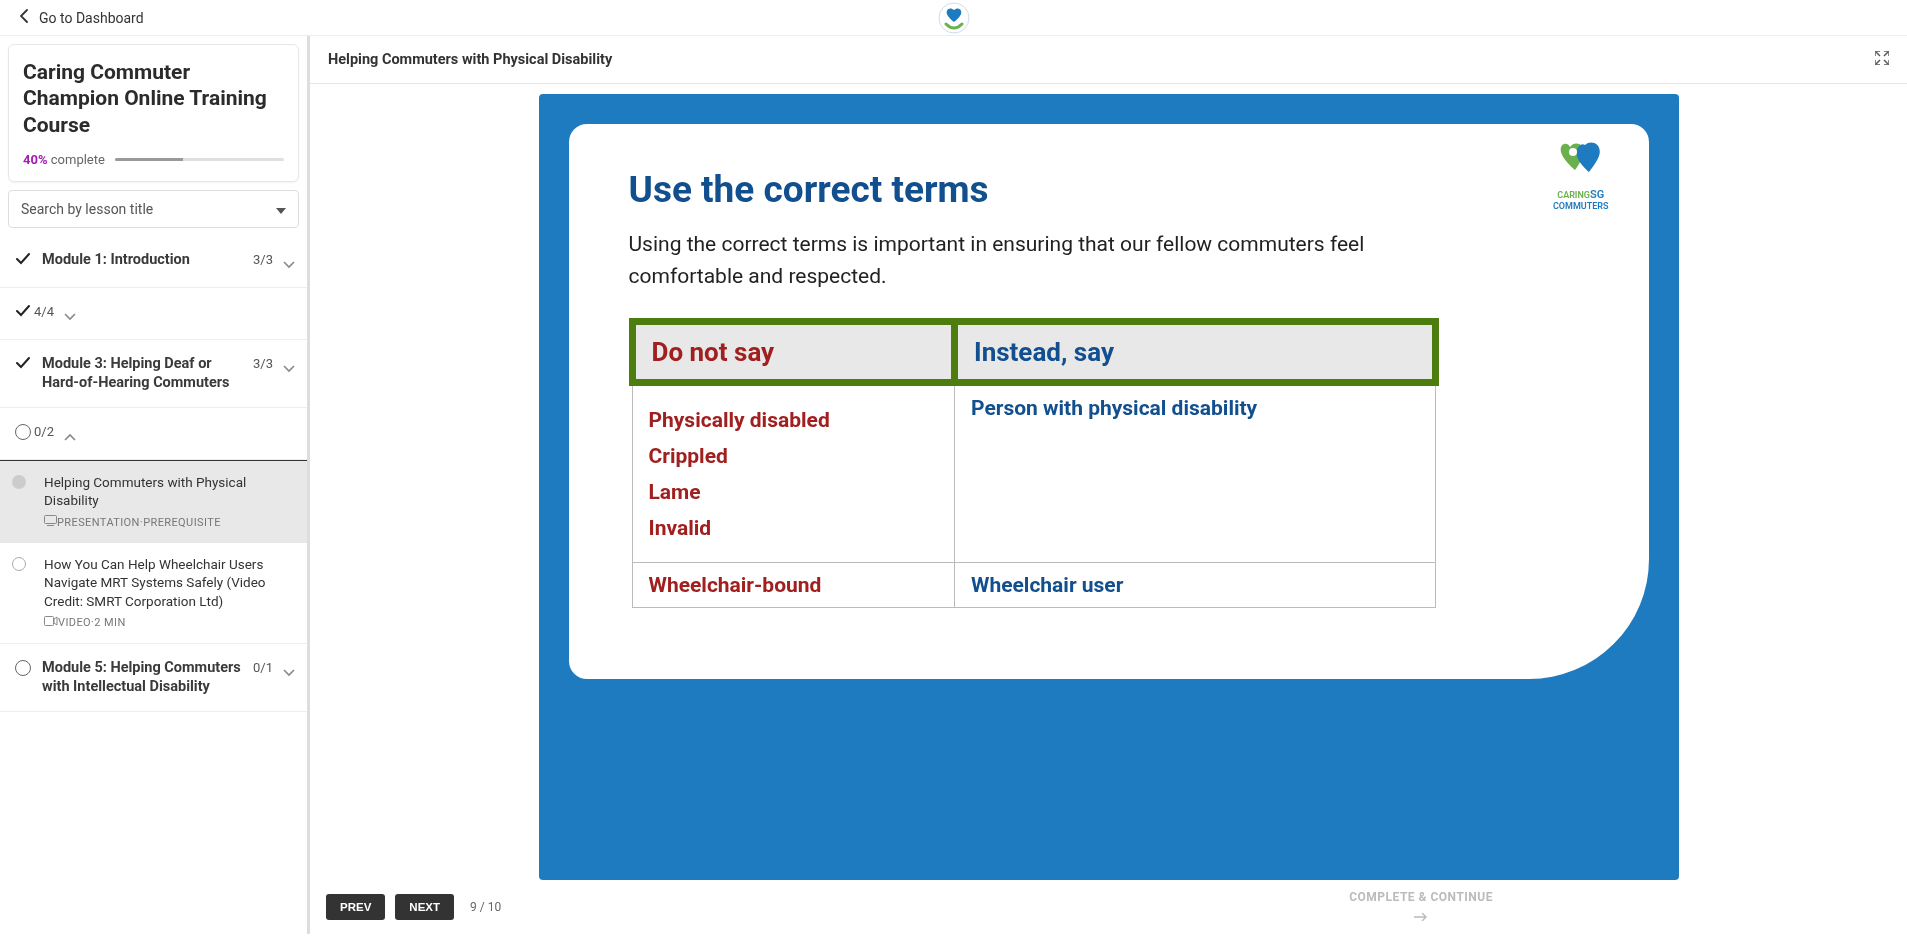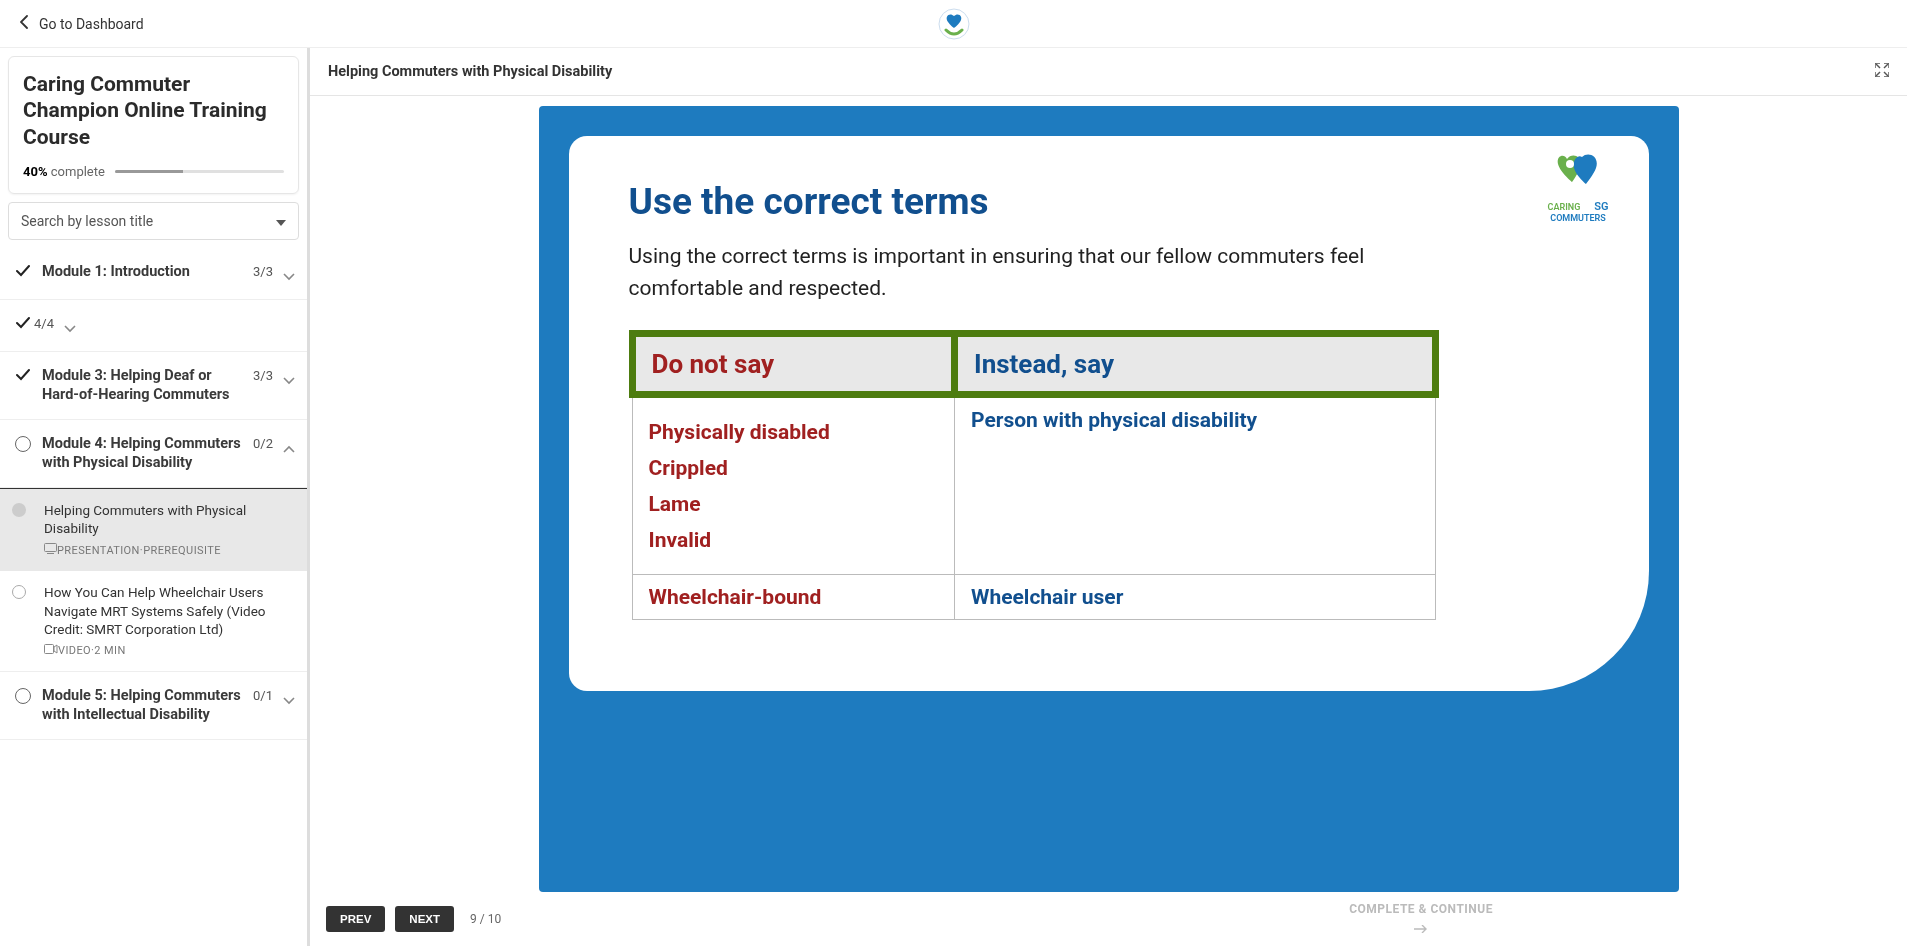--- a/index.html
+++ b/index.html
@@ -5,21 +5,21 @@
 * { box-sizing: border-box; margin: 0; padding: 0; }
 body {
   font-family: -apple-system, BlinkMacSystemFont, "Segoe UI", Roboto, "Helvetica Neue", Arial, sans-serif;
   background: #fff;
   color: #333;
   height: 946px;
   width: 1907px;
   overflow: hidden;
 }
 .topbar {
-  height: 48px;
+  height: 36px;
   display: flex;
   align-items: center;
   padding: 0 20px;
   border-bottom: 1px solid #eee;
   position: relative;
 }
 .back-link {
   display: flex;
   align-items: center;
   gap: 10px;
@@ -62,21 +62,21 @@
   line-height: 1.25;
   margin-bottom: 14px;
 }
 .progress-row {
   display: flex;
   align-items: center;
   gap: 10px;
   font-size: 13px;
   color: #666;
 }
-.progress-percent { font-weight: 700; color: #000000; }
+.progress-percent { font-weight: 700; color: #a21caf; }
 .progress-bar {
   flex: 1;
   height: 3px;
   background: #e0e0e0;
   border-radius: 2px;
   overflow: hidden;
 }
 .progress-fill {
   height: 100%;
   background: #999;
@@ -383,21 +383,20 @@
         <svg width="12" height="8" viewBox="0 0 12 8">
             <path d="M1 1 L6 6 L11 1" stroke="#888" stroke-width="1.6" fill="none"></path>
           </svg>
       </span>
     </div>
 
     <div class="module-item">
       <span class="module-icon">
         <span class="circle-open"></span>
       </span>
-      <div class="module-title">Module 4: Helping Commuters with Physical Disability</div>
       <div class="module-count">0/2</div>
       <span class="module-chev">
         <svg width="12" height="8" viewBox="0 0 12 8">
             <path d="M1 7 L6 2 L11 7" stroke="#888" stroke-width="1.6" fill="none"></path>
           </svg>
       </span>
     </div>
 
     <div class="lesson-list">
       <div class="lesson-item active">
@@ -470,21 +469,21 @@
       <div class="slide-outer">
         <div class="slide-inner">
 
           <div class="slide-logo">
             <svg width="52" height="42" viewBox="0 0 52 42">
               <path d="M15 5 C20 -2, 32 2, 28 14 C26 20, 20 28, 20 28 C20 28, 8 18, 6 10 C4 2, 12 -1, 15 5" fill="#6ab04c"></path>
               <path d="M30 3 C36 -3, 48 2, 44 14 C42 20, 34 30, 34 30 C34 30, 24 22, 22 14 C20 6, 26 0, 30 3" fill="#1e7bbf"></path>
               <circle cx="18" cy="10" r="4" fill="#fff"></circle>
             </svg>
             <div style="font-size:9px;color:#6ab04c;font-weight:600;">
-              <span>CARING</span><span style="color:#1e7bbf;font-size:11px;padding-left:14px;">SG</span>
+              <span>CARING</span><span style="color:#1e7bbf;font-size:11px;">SG</span>
             </div>
             <div style="font-size:9px;color:#1e7bbf;font-weight:600;">COMMUTERS</div>
           </div>
 
           <div class="slide-title">Use the correct terms</div>
           <div class="slide-desc">Using the correct terms is important in ensuring that our fellow commuters feel comfortable and respected.</div>
 
           <table class="terms-table">
             <tbody>
                 <tr>

